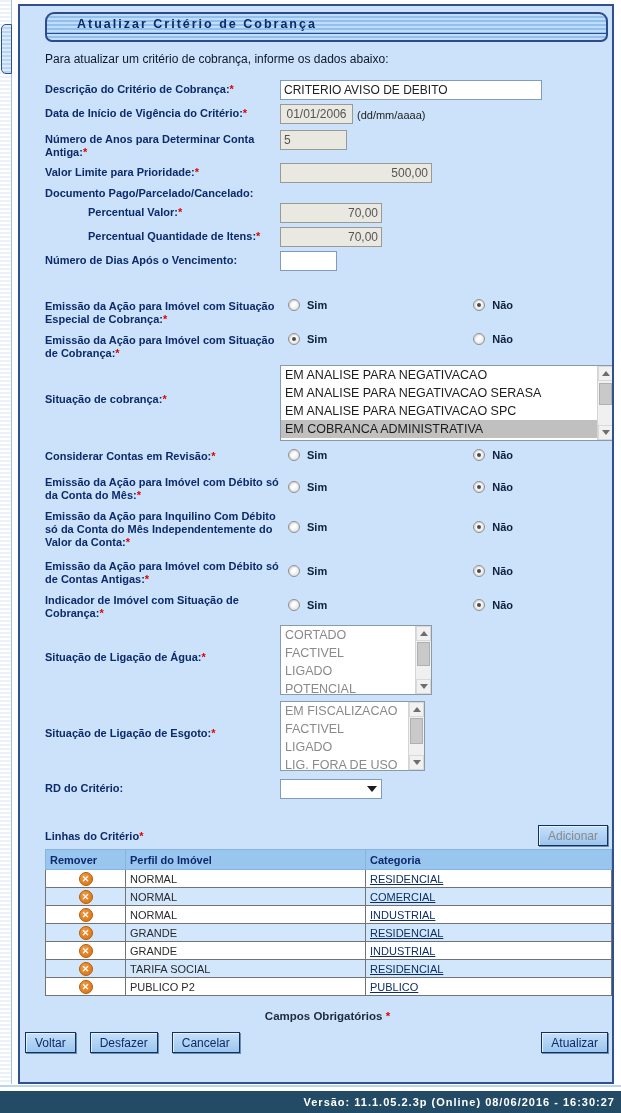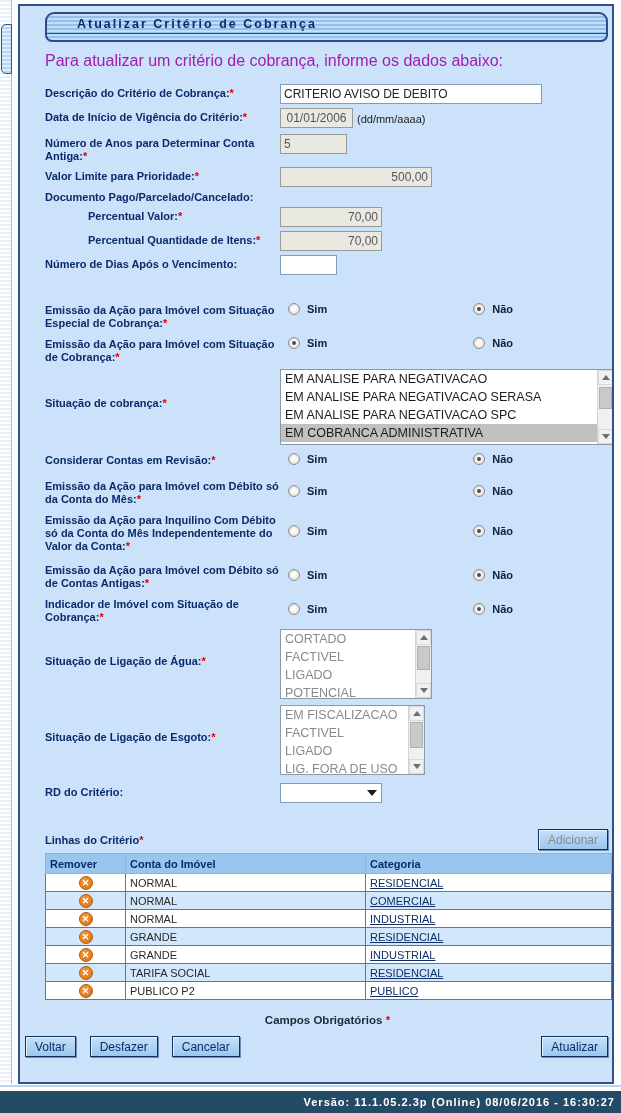--- a/index.html
+++ b/index.html
@@ -31,21 +31,21 @@
     height:30px; margin:2px 2px 10px 0;
     border:2px solid #2c4a8c; border-radius:9px 9px 7px 7px;
     background:repeating-linear-gradient(180deg,#c2ddf8 0 2px,#8fc0ee 2px 4px);
     overflow:hidden;
   }
   .title-text {
     height:20px; line-height:20px; padding-left:30px;
     border-bottom:1px solid #2c4a8c;
     font-size:12.5px; font-weight:bold; letter-spacing:2px; color:#0d2a6b;
   }
-  .intro { font-size:16px; color:#a21caf; margin:4px 0 14px 0; }
+  .intro { font-size:12px; color:#0f172a; margin:4px 0 14px 0; }
 
   .row { display:flex; align-items:flex-start; margin-bottom:4px; }
   .lbl {
     width:235px; flex:0 0 235px;
     font-size:11px; font-weight:bold; color:#0d2a6b; line-height:13px;
     padding-top:3px;
   }
   .lbl.indent { padding-left:43px; }
   .req { color:#e00000; font-weight:bold; }
   .ctrl { flex:1; }
@@ -369,21 +369,21 @@
 
   <div class="linhas-head">
     <div class="linhas-lbl"><span>Linhas do Critério</span><span class="req">*</span></div>
     <button class="btn disabled">Adicionar</button>
   </div>
 
   <table class="linhas">
     <thead>
       <tr>
         <th class="c-rem">Remover</th>
-        <th class="c-perf">Conta do Imóvel</th>
+        <th class="c-perf">Perfil do Imóvel</th>
         <th>Categoria</th>
       </tr>
     </thead>
     <tbody>
       <tr>
         <td class="c-rem"><span class="xicon"></span></td>
         <td class="c-perf">NORMAL</td>
         <td><a class="cat-link">RESIDENCIAL</a></td>
       </tr>
       <tr class="alt">

